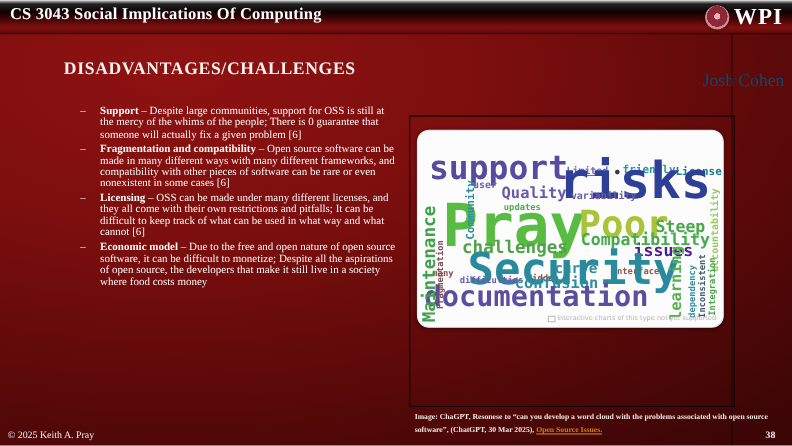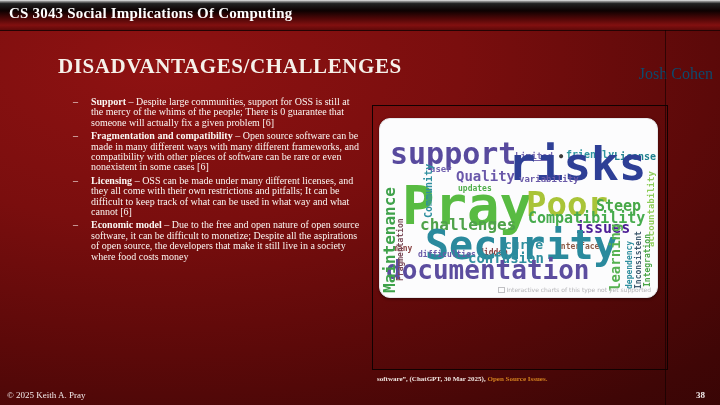--- a/index.html
+++ b/index.html
@@ -22,21 +22,21 @@
     width:22px;height:22px;border-radius:50%;
     background:radial-gradient(circle at 50% 45%, #e7b3b8 0 17%, #8e2836 18% 57%, #cf8b94 58% 70%, #9e3a45 71% 100%);
     box-shadow:0 0 2px rgba(0,0,0,.8);
   }
   .logo-text{color:#fff;font-size:21px;font-weight:bold;letter-spacing:1px;}
   .author{position:absolute;right:7px;top:33px;color:#0c4a6e;font-size:16px;margin-top:32px;}
   
   .vrule{position:absolute;left:665px;top:30px;width:1px;height:375px;background:rgba(8,0,0,.55);}
   
   .slide-title{
-    position:absolute;left:58px;top:54px;color:#f6f1ea;font-size:21px;font-weight:bold;letter-spacing:.6px;
+    position:absolute;left:58px;top:54px;color:#f6f1ea;font-size:16px;font-weight:bold;letter-spacing:.6px;
   }
   
   .bullets{position:absolute;left:73px;top:97px;width:287px;color:#fbf7f3;font-size:10px;line-height:10.4px;}
   .bullet{position:relative;padding-left:18px;margin-bottom:3px;}
   .bullet .dash{position:absolute;left:0;top:0;}
   .bullet b{font-weight:bold;}
   
   .img-frame{position:absolute;left:372px;top:105px;width:294px;height:263px;border:1px solid #120101;}
   .cloud-card{
     position:absolute;left:6px;top:12px;width:277px;height:178px;background:#fcfcfd;
@@ -47,30 +47,34 @@
     position:absolute;font-family:"DejaVu Sans Mono",monospace;font-weight:bold;white-space:nowrap;line-height:1;
   }
   .cloud-word.vert{transform:rotate(-90deg);transform-origin:0 0;}
   .cloud-note{
     position:absolute;right:6px;bottom:4px;font-family:"DejaVu Sans",sans-serif;
     font-size:6px;color:#b5b5b8;display:flex;align-items:center;gap:2px;
   }
   .chart-icon{display:inline-block;width:5px;height:4px;border:1px solid #c0c0c3;}
   
   .caption{position:absolute;left:377px;top:373px;width:330px;color:#f1e7e2;font-size:7px;font-weight:bold;line-height:12px;}
-  .caption a{color:#d2801f;cursor:pointer;}
+  .caption a{color:#d2801f;text-decoration:underline;cursor:pointer;}
   
   .copyright{position:absolute;left:7px;bottom:5px;color:#f3ecec;font-size:9px;text-align:right;}
   .page-num{position:absolute;right:15px;bottom:5px;color:#f3ecec;font-size:9px;font-weight:bold;}
 </style>
 </head>
 <body>
 
 <div class="header">
   <div class="course-title">CS 3043 Social Implications Of Computing</div>
+  <div class="logo">
+    <div class="seal"></div>
+    <div class="logo-text">WPI</div>
+  </div>
 </div>
 <div class="author">Josh Cohen</div>
 
 <div class="vrule"></div>
 
 <div class="slide-title">DISADVANTAGES/CHALLENGES</div>
 
 <div class="bullets">
     <div class="bullet"><span class="dash">–</span><b>Support </b>– Despite large communities, support for OSS is still at the mercy of the whims of the people; There is 0 guarantee that someone will actually fix a given problem [6]</div>
     <div class="bullet"><span class="dash">–</span><b>Fragmentation and compatibility </b>– Open source software can be made in many different ways with many different frameworks, and compatibility with other pieces of software can be rare or even nonexistent in some cases [6]</div>
@@ -115,17 +119,18 @@
         <span class="cloud-word vert" style="left: 264px; top: 168px; font-size: 8px; color: rgb(74, 165, 70);">Integration</span>
       </div>
     <div class="cloud-note">
       <span class="chart-icon"></span>
       <span>Interactive charts of this type not yet supported</span>
     </div>
   </div>
 </div>
 
 <div class="caption">
+  <div>Image:  ChaGPT, Resonese to “can you develop a word cloud with the problems associated with open source</div>
   <div><span>software”, (ChatGPT, 30 Mar 2025), </span><a>Open Source Issues.</a></div>
 </div>
 
 <div class="copyright">© 2025 Keith A. Pray</div>
 <div class="page-num">38</div>
 
 </body></html>

